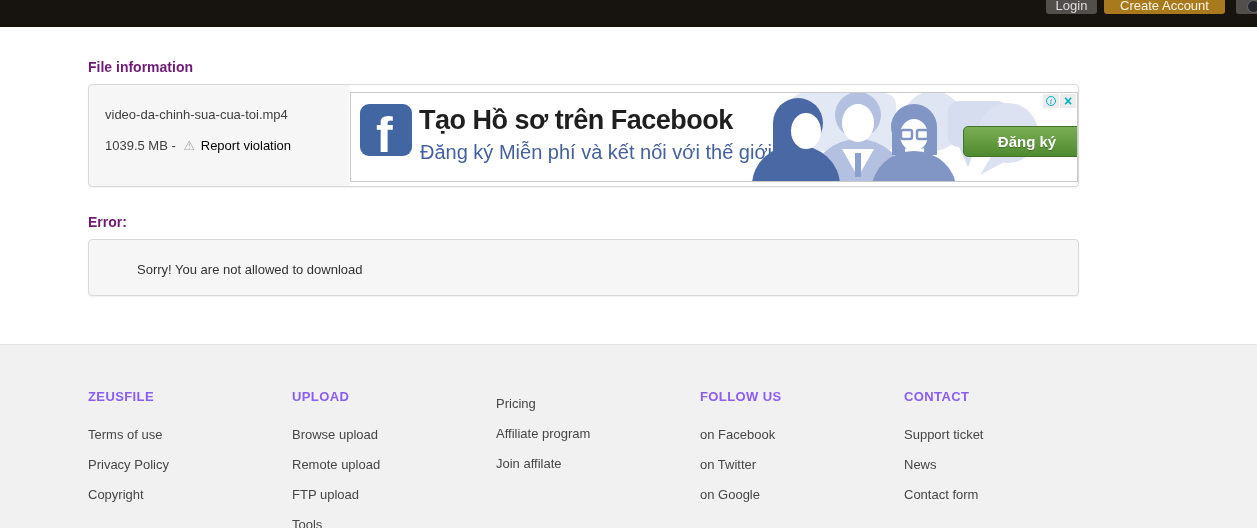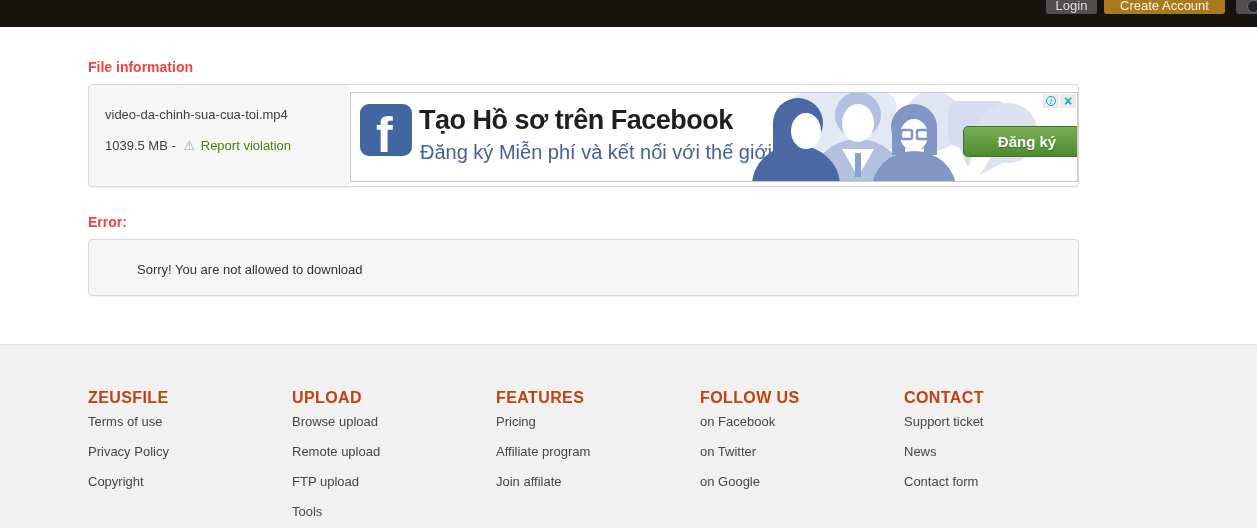--- a/index.html
+++ b/index.html
@@ -22,34 +22,34 @@
   }
   .btn-login { left: 1046px; width: 51px; background: #514e4b; color: #dedddb; }
   .btn-create { left: 1104px; width: 121px; background: #a87a1d; color: #faf3e2; font-weight: normal; }
   .btn-extra { left: 1236px; width: 34px; background: #514e4b; }
   .globe-dot {
     display: inline-block; width: 13px; height: 13px; border-radius: 50%;
     background: #23242c; border: 1px solid #6a6a72; vertical-align: middle;
   }
   
   .sec-heading {
-    position: absolute; left: 88px; font-size: 14px; font-weight: bold; color: #ef4444;
+    position: absolute; left: 88px; font-size: 14px; font-weight: bold; color: #701a75;
   }
   .h-fileinfo { top: 59px; }
   .h-error { top: 214px; }
   
   .file-panel {
     position: absolute; left: 88px; top: 84px; width: 991px; height: 103px;
     background: #f6f6f6; border: 1px solid #d9d9d9; border-radius: 4px;
     box-shadow: 0 1px 2px rgba(0,0,0,0.06);
   }
   .filename { position: absolute; left: 16px; top: 22px; font-size: 13px; color: #3e3e3e; }
   .size-line { position: absolute; left: 16px; top: 53px; font-size: 13px; color: #3e3e3e; }
   .warn-icon { font-family: "DejaVu Sans", sans-serif; color: #a3a3a3; font-size: 13px; margin: 0 2px 0 4px; }
-  .report-link { color: #4d7c0f; cursor: pointer; }
+  .report-link { color: #000000; cursor: pointer; }
   
   .ad-frame {
     position: absolute; top: 0; right: 0; width: 729px; height: 101px;
     background: #ffffff; border-radius: 0 4px 4px 0;
   }
   .ad-creative {
     position: absolute; left: 1px; top: 7px; width: 728px; height: 90px;
     background: #ffffff; border: 1px solid #c9c9c9; cursor: pointer; overflow: hidden;
   }
   .fb-logo {
@@ -95,22 +95,22 @@
   }
   .error-msg { position: absolute; left: 16px; top: 22px; font-size: 13px; color: #333333; margin-left: 32px; }
   
   .footer {
     position: absolute; left: 0; top: 344px; width: 1257px; height: 184px;
     background: #f1f1f1; border-top: 1px solid #e4e4e4;
   }
   .footer-cols { position: absolute; left: 88px; top: 44px; display: flex; }
   .fcol { width: 204px; }
   .fcol h4 {
-    font-size: 16px; font-weight: bold; color: #c2410c;
-    letter-spacing: 0.4px; 
+    font-size: 13px; font-weight: bold; color: #8b5cf6;
+    letter-spacing: 0.4px; margin-bottom: 16px;
   }
   .flink {
     display: block; font-size: 13px; color: #464646; height: 30px;
     line-height: 30px; cursor: pointer; text-decoration: none;
   }
 </style>
 </head>
 <body>
 
 <div class="topbar">
@@ -199,21 +199,20 @@
 
     <div class="fcol">
       <h4>UPLOAD</h4>
       <a class="flink">Browse upload</a>
       <a class="flink">Remote upload</a>
       <a class="flink">FTP upload</a>
       <a class="flink">Tools</a>
     </div>
 
     <div class="fcol">
-      <h4>FEATURES</h4>
       <a class="flink">Pricing</a>
       <a class="flink">Affiliate program</a>
       <a class="flink">Join affilate</a>
     </div>
 
     <div class="fcol">
       <h4>FOLLOW US</h4>
       <a class="flink">on Facebook</a>
       <a class="flink">on Twitter</a>
       <a class="flink">on Google</a>

